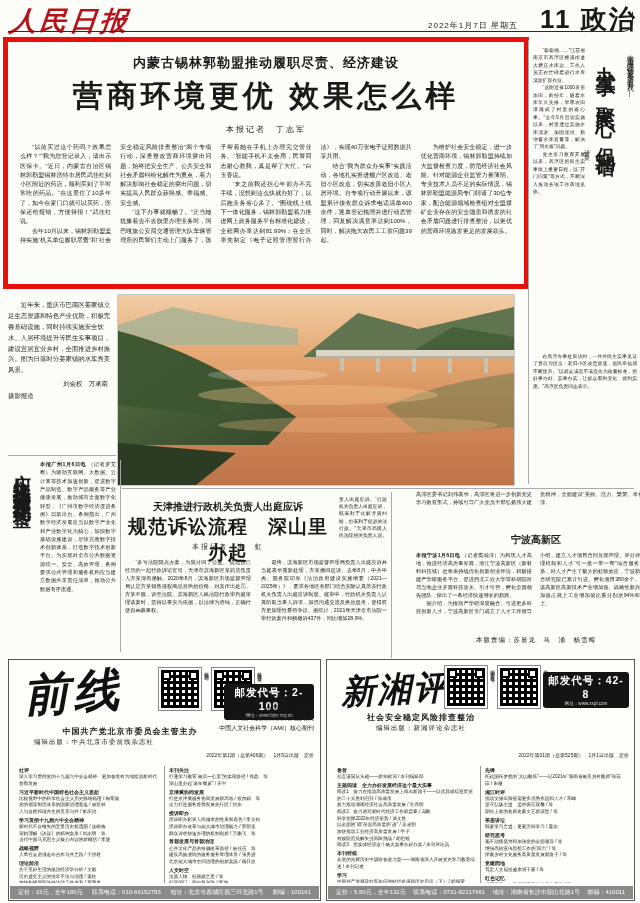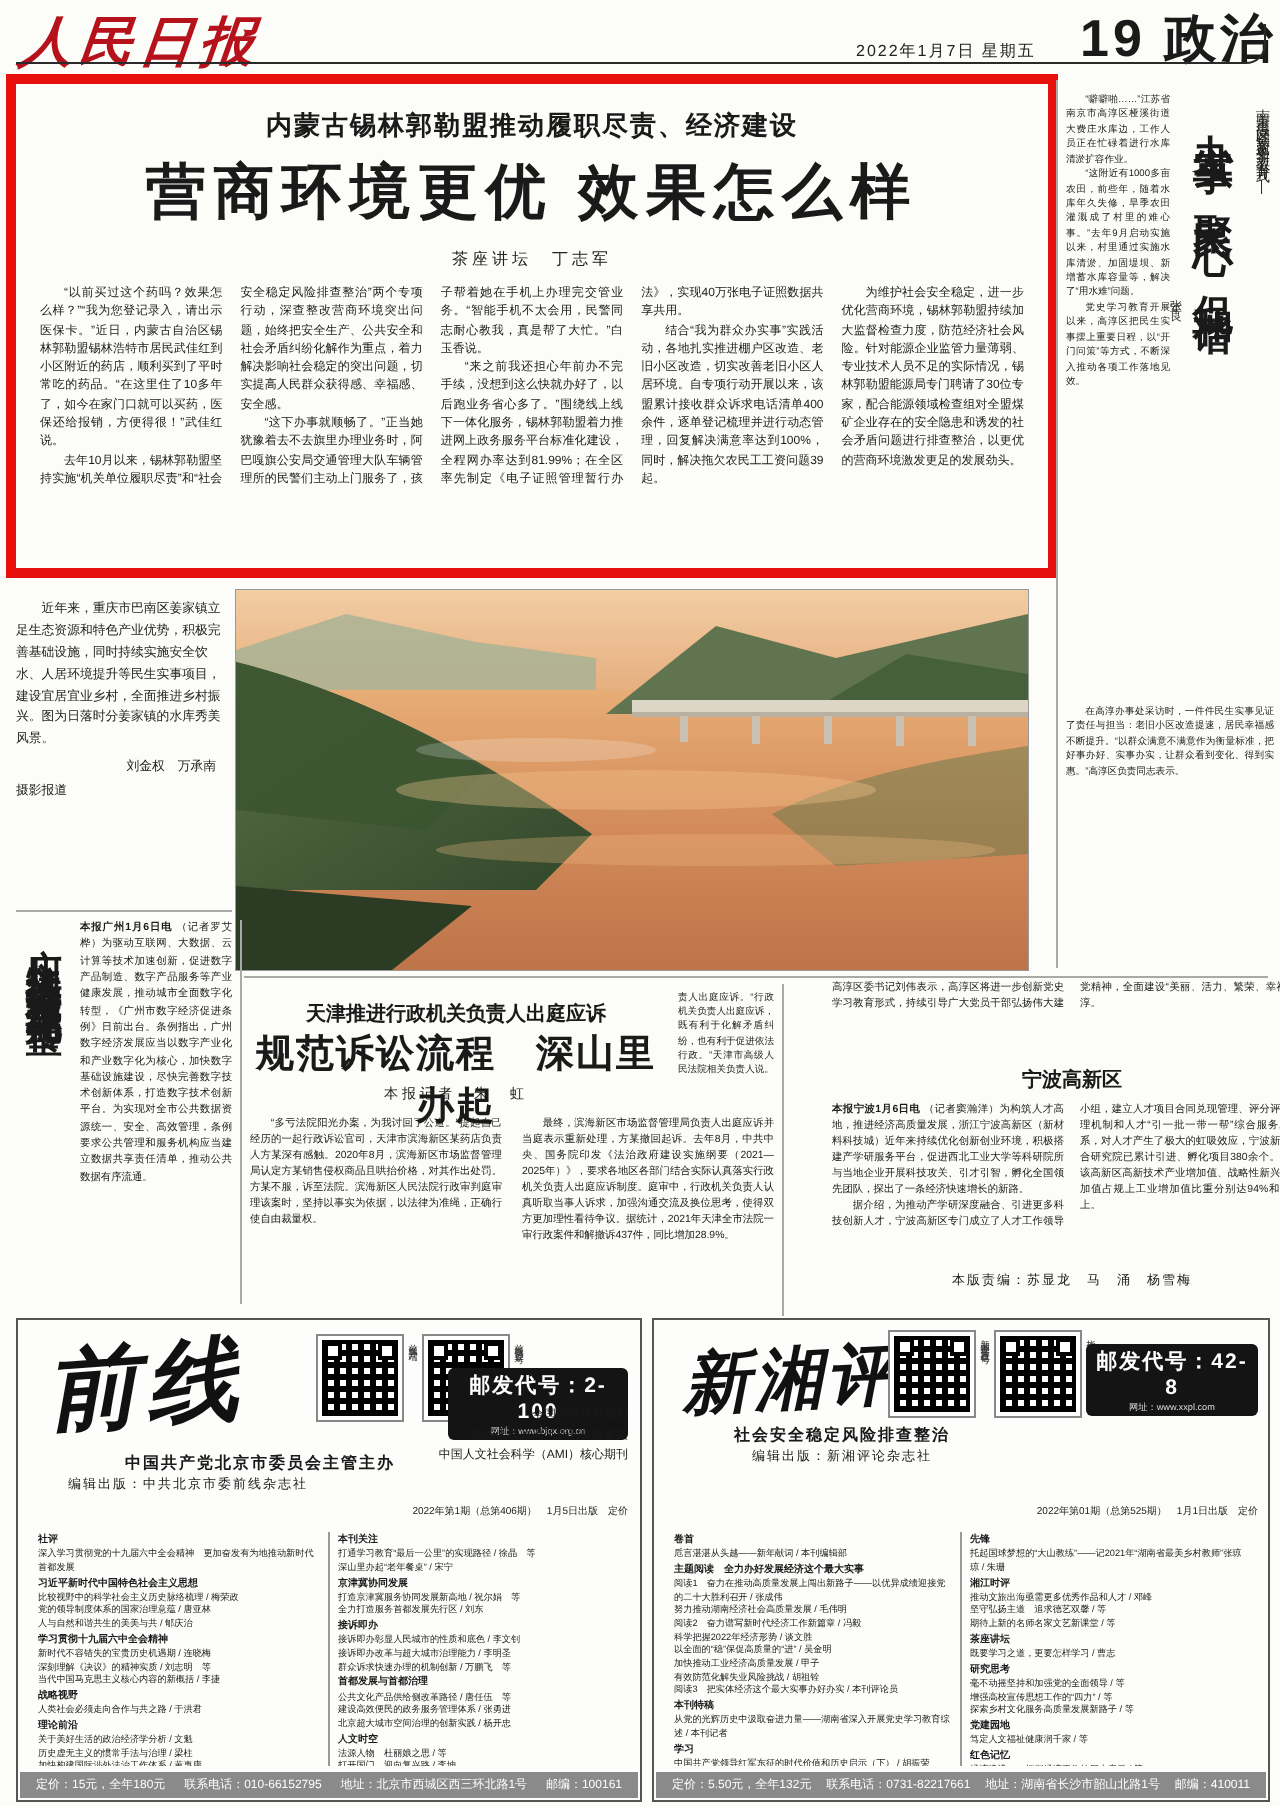--- a/index.html
+++ b/index.html
@@ -101,29 +101,29 @@
          display:flex;justify-content:space-between;align-items:center;padding:0 8px;font-size:6px;}
 </style>
 </head>
 <body>
 
 <div id="page">
 
   <div class="abs mast-logo serif">人民日报</div>
   <div class="abs mast-date">2022年1月7日 星期五</div>
   <div class="abs mast-page">
-    <span>19</span>
+    <span>11</span>
     <span>政治</span>
   </div>
   <div class="abs mast-rule"></div>
 
   <div class="abs redbox">
     <div class="lead-kicker">内蒙古锡林郭勒盟推动履职尽责、经济建设</div>
     <div class="lead-headline">营商环境更优 效果怎么样</div>
-    <div class="lead-byline">茶座讲坛　丁志军</div>
+    <div class="lead-byline">本报记者　丁志军</div>
     <div class="lead-body just">
         <div>“以前买过这个药吗？效果怎么样？”“我为您登记录入，请出示医保卡。”近日，内蒙古自治区锡林郭勒盟锡林浩特市居民武佳红到小区附近的药店，顺利买到了平时常吃的药品。“在这里住了10多年了，如今在家门口就可以买药，医保还给报销，方便得很！”武佳红说。</div>
         <div>去年10月以来，锡林郭勒盟坚持实施“机关单位履职尽责”和“社会安全稳定风险排查整治”两个专项行动，深查整改营商环境突出问题，始终把安全生产、公共安全和社会矛盾纠纷化解作为重点，着力解决影响社会稳定的突出问题，切实提高人民群众获得感、幸福感、安全感。</div>
         <div>“这下办事就顺畅了。”正当她犹豫着去不去旗里办理业务时，阿巴嘎旗公安局交通管理大队车辆管理所的民警们主动上门服务了，孩子帮着她在手机上办理完交管业务。“智能手机不太会用，民警同志耐心教我，真是帮了大忙。”白玉香说。</div>
         <div>“来之前我还担心年前办不完手续，没想到这么快就办好了，以后跑业务省心多了。”围绕线上线下一体化服务，锡林郭勒盟着力推进网上政务服务平台标准化建设，全程网办率达到81.99%；在全区率先制定《电子证照管理暂行办法》，实现40万张电子证照数据共享共用。</div>
         <div>结合“我为群众办实事”实践活动，各地扎实推进棚户区改造、老旧小区改造，切实改善老旧小区人居环境。自专项行动开展以来，该盟累计接收群众诉求电话清单400余件，逐单登记梳理并进行动态管理，回复解决满意率达到100%，同时，解决拖欠农民工工资问题39起。</div>
         <div>为维护社会安全稳定，进一步优化营商环境，锡林郭勒盟持续加大监督检查力度，防范经济社会风险。针对能源企业监管力量薄弱、专业技术人员不足的实际情况，锡林郭勒盟能源局专门聘请了30位专家，配合能源领域检查组对全盟煤矿企业存在的安全隐患和诱发的社会矛盾问题进行排查整治，以更优的营商环境激发更足的发展劲头。</div>
       </div>
   </div>
 

